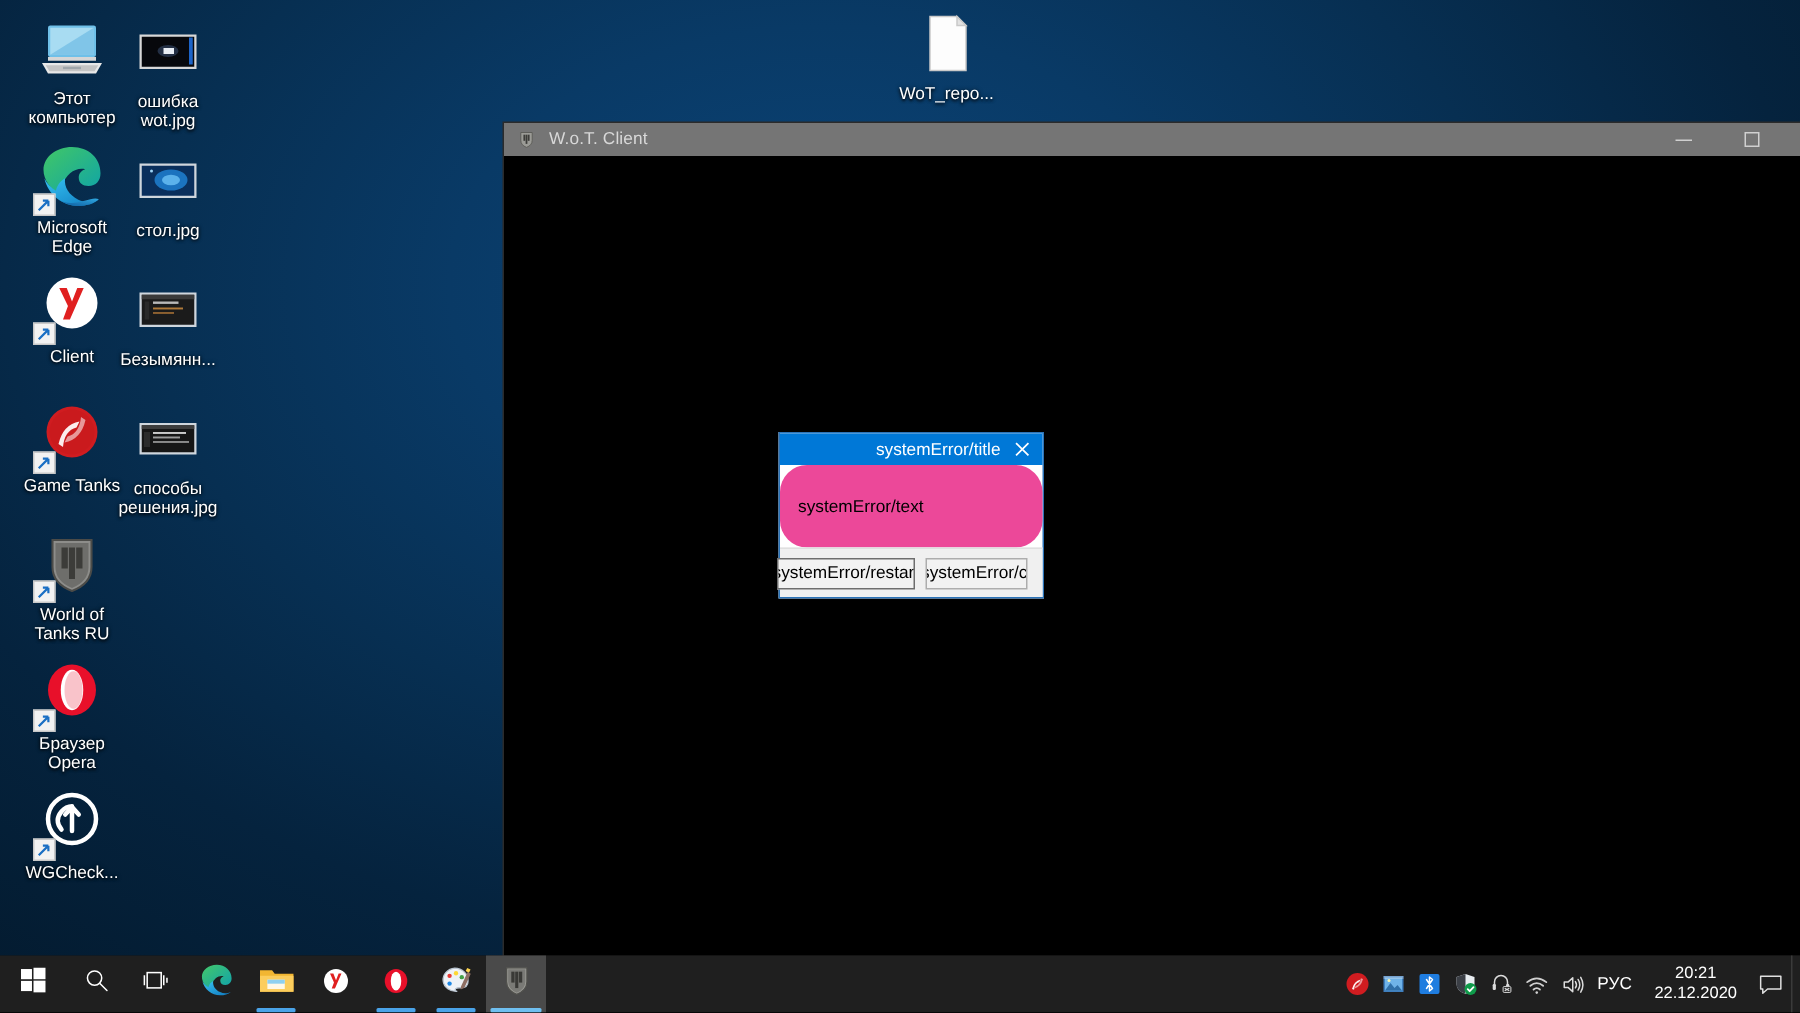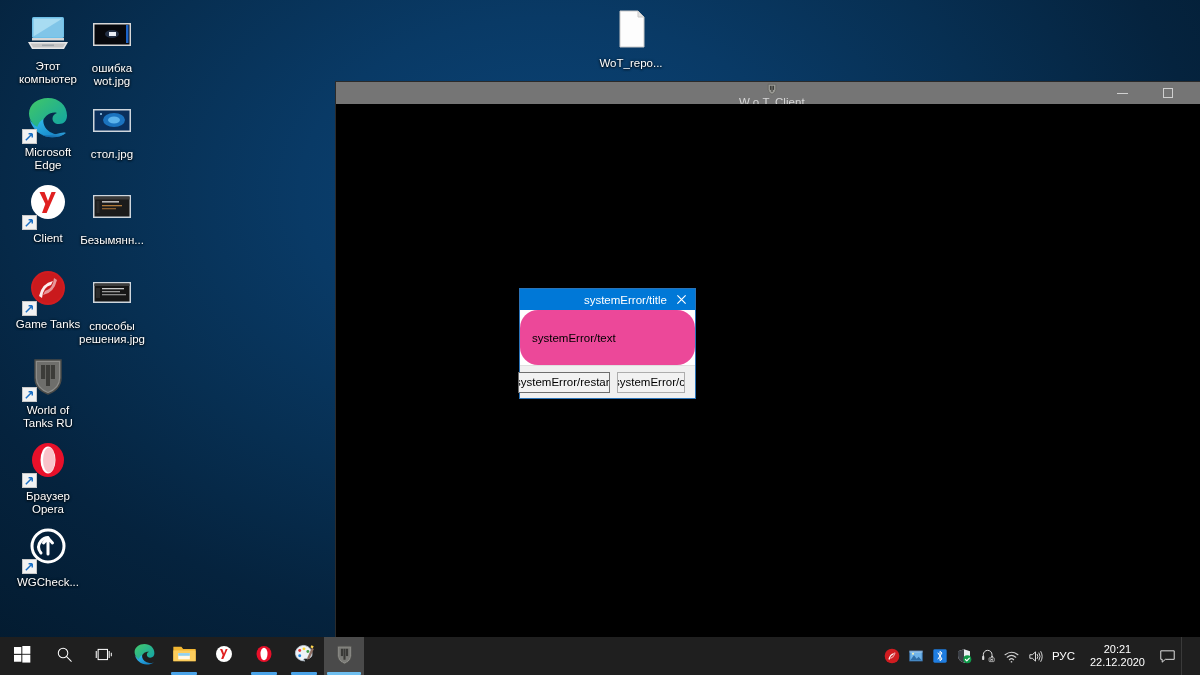--- a/index.html
+++ b/index.html
@@ -39,21 +39,20 @@
 
   
   #wotwin {
     position:absolute; left:336px; top:82px; width:864px; height:555px;
     background:#000;
     box-shadow:0 0 0 1px #2b2b2b;
   }
   #wot-titlebar {
     height:22px; background:#757575; display:flex; align-items:center;
     position:relative;
-    flex-direction:column;
   }
   #wot-titlebar .tb-icon { width:14px; height:14px; margin-left:8px; }
   #wot-titlebar .tb-text {
     margin-left:8px; font-size:11.5px; color:#d8d8d8; letter-spacing:.1px;
   }
   .wctl {
     position:absolute; top:0; height:22px; width:45px;
     display:flex; align-items:center; justify-content:center;
   }
   .wctl .bar { width:11px; height:1px; background:#d0d0d0; }
@@ -118,21 +117,21 @@
   .tb-app { width:40px; }
   .tb-app.active { background:#4a4a4a; }
   .tb-underline {
     position:absolute; bottom:0; left:7px; width:26px; height:3px;
     background:#4aa3e8; border-radius:1px;
   }
   .tb-app.active .tb-underline { left:3px; width:34px; background:#6fbff0; }
 
   #tray {
     margin-left:auto; display:flex; align-items:center; height:38px;
-    padding-right:13px;
+    padding-right:0px;
   }
   .tray-ic { width:24px; display:flex; align-items:center; justify-content:center; }
   #tray-lang {
     color:#fff; font-size:11.5px; padding:0 7px 0 4px; line-height:38px;
   }
   #tray-clock {
     color:#fff; font-size:11px; text-align:center; line-height:13px;
     padding:0 8px; display:flex; flex-direction:column; justify-content:center; height:38px;
   }
   #tray-notif { width:28px; display:flex; align-items:center; justify-content:center; }

